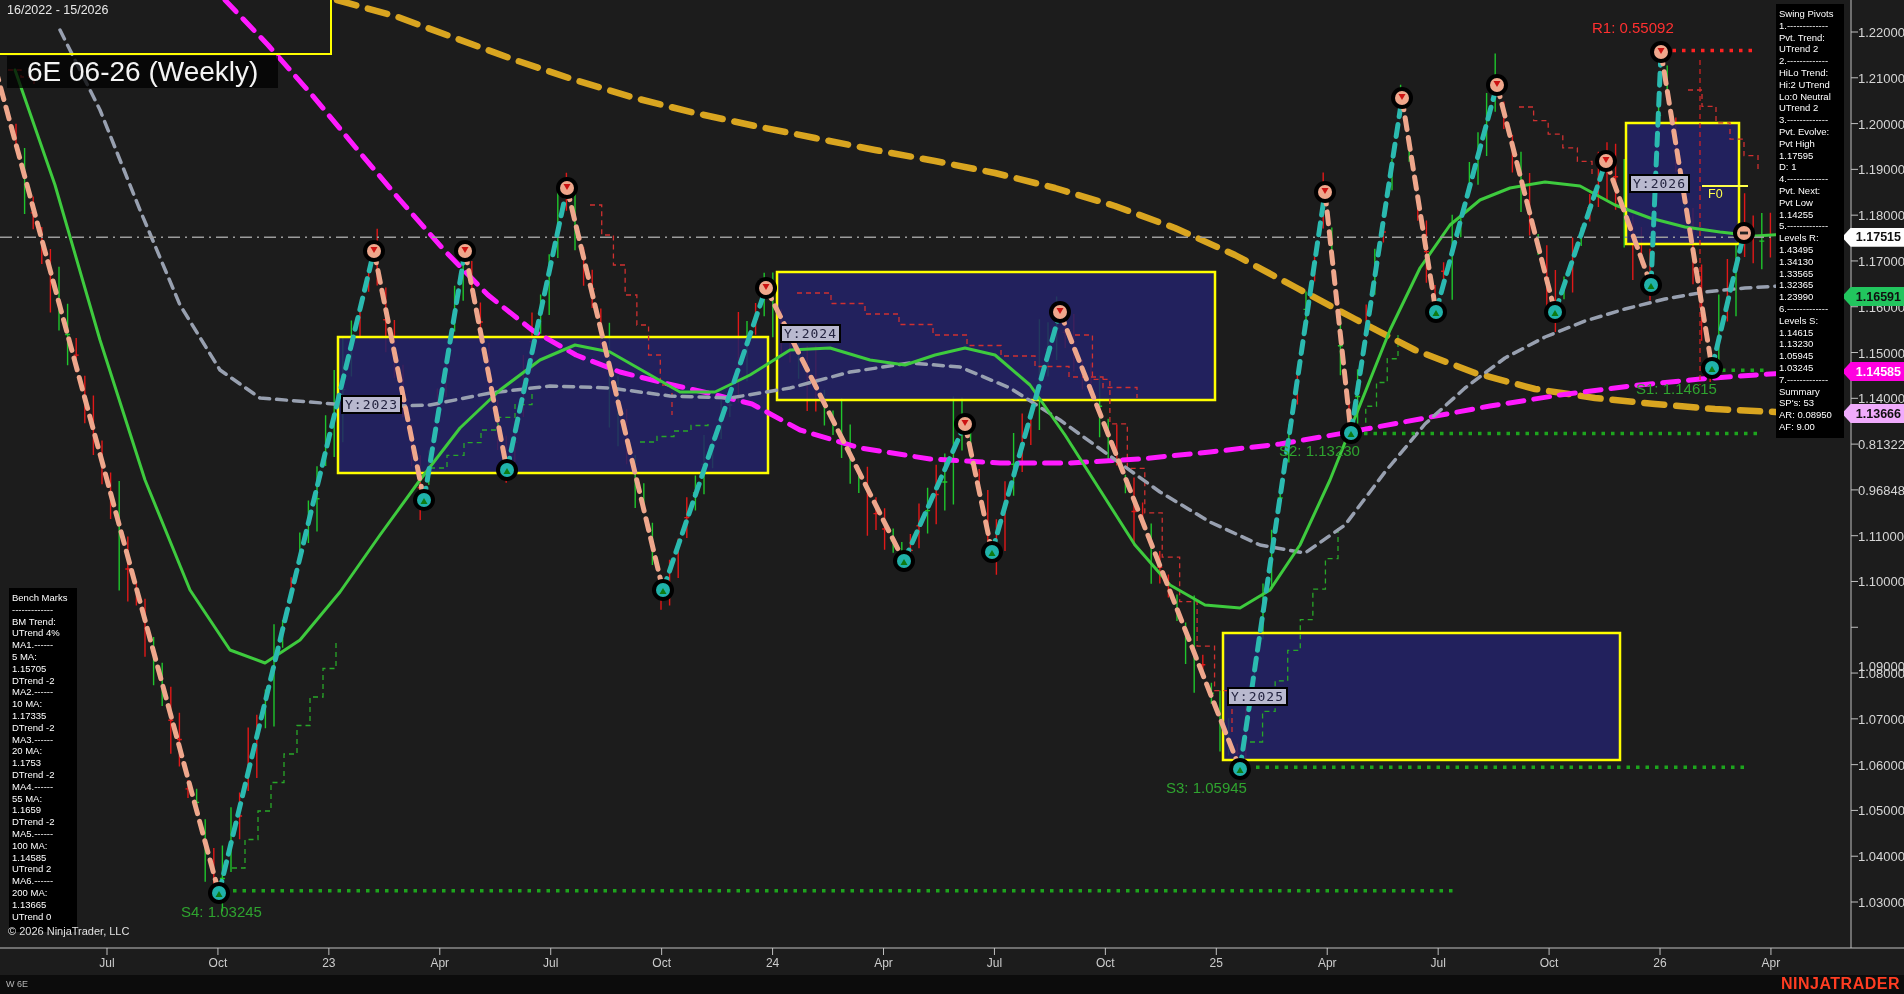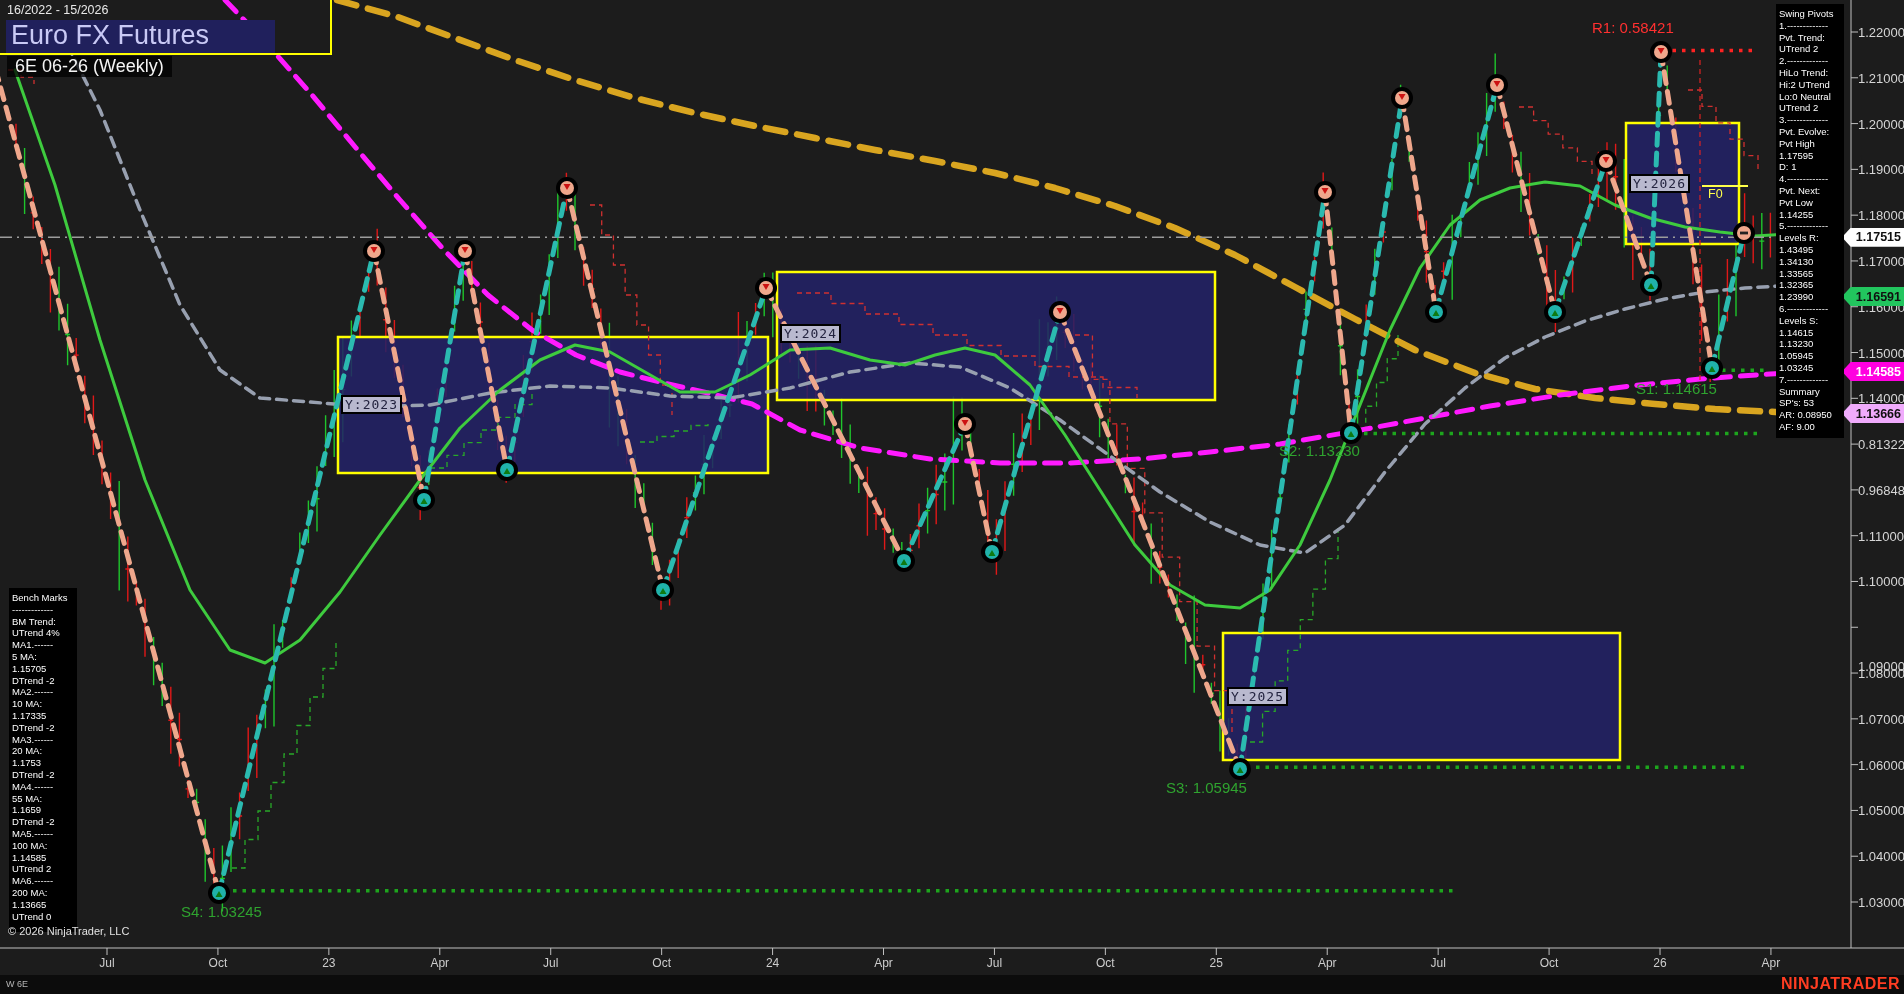--- a/index.html
+++ b/index.html
@@ -6,22 +6,22 @@
   #app{position:relative;width:1904px;height:994px;background:#1c1c1c;overflow:hidden;
        font-family:"Liberation Sans",sans-serif;}
   #chart-svg{position:absolute;left:0;top:0;}
   .panel{position:absolute;background:#000;color:#fff;font-size:9.5px;line-height:11.8px;
          padding:4px 3px;white-space:pre;z-index:30;}
   .hdr-date{position:absolute;left:7px;top:3px;font-size:12.5px;color:#e8e8e8;z-index:40;}
   .titlebox{position:absolute;left:6px;top:20px;width:264px;height:33px;background:#20205c;
             color:#c9c9f5;font-size:27px;padding-left:5px;z-index:38;}
   .title-outline{position:absolute;left:-6px;top:-6px;width:334px;height:57px;
                  border:2px solid #ffff00;z-index:39;pointer-events:none;}
-  .subtitle{position:absolute;left:7px;top:56px;font-size:18px;color:#f4f4f4;
-            background:rgba(0,0,0,.75);padding:0 8px;z-index:40;}
+  .subtitle{position:absolute;left:7px;top:56px;font-size:28px;color:#f4f4f4;
+            background:rgba(0,0,0,.75);padding:0 20px;z-index:40;}
   .ylab{position:absolute;left:1858px;font-size:13px;color:#d6d6d6;transform:translateY(-50%);z-index:20;}
   .xlab{position:absolute;top:956px;font-size:12px;color:#cdcdcd;transform:translateX(-50%);z-index:20;}
   .tag{position:absolute;left:1842px;width:62px;height:19px;z-index:25;font-size:12.5px;font-weight:bold;
        display:flex;align-items:center;justify-content:flex-end;padding-right:3px;box-sizing:border-box;
        clip-path:polygon(0 50%,14% 0,100% 0,100% 100%,14% 100%);}
   .lvl{position:absolute;font-size:15px;z-index:22;white-space:nowrap;}
   .ylbl{position:absolute;font-family:"DejaVu Sans Mono",monospace;font-size:13px;color:#23233f;
         background:#b9b9cf;border:2px solid #000;padding:0 2px;letter-spacing:1px;z-index:24;}
   .f0{position:absolute;color:#ffff4a;font-size:12.5px;font-weight:normal;z-index:24;}
   .copyright{position:absolute;left:8px;top:925px;font-size:11px;color:#e2e2e2;z-index:30;}
@@ -194,23 +194,20 @@
       <line x1="1105.3700000000001" y1="948" x2="1105.3700000000001" y2="955" stroke="#c0c0c0" stroke-width="1"></line>
       <line x1="1216.3000000000002" y1="948" x2="1216.3000000000002" y2="955" stroke="#c0c0c0" stroke-width="1"></line>
       <line x1="1327.23" y1="948" x2="1327.23" y2="955" stroke="#c0c0c0" stroke-width="1"></line>
       <line x1="1438.16" y1="948" x2="1438.16" y2="955" stroke="#c0c0c0" stroke-width="1"></line>
       <line x1="1549.0900000000001" y1="948" x2="1549.0900000000001" y2="955" stroke="#c0c0c0" stroke-width="1"></line>
       <line x1="1660.02" y1="948" x2="1660.02" y2="955" stroke="#c0c0c0" stroke-width="1"></line>
       <line x1="1770.95" y1="948" x2="1770.95" y2="955" stroke="#c0c0c0" stroke-width="1"></line>
     </svg>
 
   <div class="hdr-date">16/2022 - 15/2026</div>
-  <div class="titlebox">
-    <span>Euro FX Futures</span>
-  </div>
   <div class="title-outline"></div>
   <div class="subtitle">6E 06-26 (Weekly)</div>
 
   <div id="bench-panel" class="panel" style="left: 9px; top: 588px; width: 62px; min-height: 336px;"><div>Bench Marks</div><div>-------------</div><div>BM Trend:</div><div>UTrend 4%</div><div>MA1.------</div><div>5 MA:</div><div>1.15705</div><div>DTrend -2</div><div>MA2.------</div><div>10 MA:</div><div>1.17335</div><div>DTrend -2</div><div>MA3.------</div><div>20 MA:</div><div>1.1753</div><div>DTrend -2</div><div>MA4.------</div><div>55 MA:</div><div>1.1659</div><div>DTrend -2</div><div>MA5.------</div><div>100 MA:</div><div>1.14585</div><div>UTrend 2</div><div>MA6.------</div><div>200 MA:</div><div>1.13665</div><div>UTrend 0</div></div>
   <div id="swing-panel" class="panel" style="left: 1776px; top: 4px; width: 62px; min-height: 426px;"><div>Swing Pivots</div><div>1.-------------</div><div>Pvt. Trend:</div><div>UTrend 2</div><div>2.-------------</div><div>HiLo Trend:</div><div>Hi:2 UTrend</div><div>Lo:0 Neutral</div><div>UTrend 2</div><div>3.-------------</div><div>Pvt. Evolve:</div><div>Pvt High</div><div>1.17595</div><div>D: 1</div><div>4.-------------</div><div>Pvt. Next:</div><div>Pvt Low</div><div>1.14255</div><div>5.-------------</div><div>Levels R:</div><div>1.43495</div><div>1.34130</div><div>1.33565</div><div>1.32365</div><div>1.23990</div><div>6.-------------</div><div>Levels S:</div><div>1.14615</div><div>1.13230</div><div>1.05945</div><div>1.03245</div><div>7.-------------</div><div>Summary</div><div>SP's: 53</div><div>AR: 0.08950</div><div>AF: 9.00</div></div>
 
   <div id="price-axis">
       <div class="ylab" style="top: 32px;">1.22000</div>
       <div class="ylab" style="top: 77.79px;">1.21000</div>
       <div class="ylab" style="top: 123.58px;">1.20000</div>
@@ -248,21 +245,21 @@
       <div class="xlab" style="left: 994.44px;">Jul</div>
       <div class="xlab" style="left: 1105.37px;">Oct</div>
       <div class="xlab" style="left: 1216.3px;">25</div>
       <div class="xlab" style="left: 1327.23px;">Apr</div>
       <div class="xlab" style="left: 1438.16px;">Jul</div>
       <div class="xlab" style="left: 1549.09px;">Oct</div>
       <div class="xlab" style="left: 1660.02px;">26</div>
       <div class="xlab" style="left: 1770.95px;">Apr</div>
     </div>
   <div id="overlays">
-      <div class="lvl" style="left: 1592px; top: 18.5449px; color: rgb(255, 48, 48);">R1: 0.58421</div>
+      <div class="lvl" style="left: 1592px; top: 18.5449px; color: rgb(255, 48, 48);">R1: 0.55092</div>
       <div class="lvl" style="left: 1636px; top: 380.159px; color: rgb(47, 163, 47);">S1: 1.14615</div>
       <div class="lvl" style="left: 1279px; top: 441.578px; color: rgb(47, 163, 47);">S2: 1.13230</div>
       <div class="lvl" style="left: 1166px; top: 779.158px; color: rgb(47, 163, 47);">S3: 1.05945</div>
       <div class="lvl" style="left: 181px; top: 902.791px; color: rgb(47, 163, 47);">S4: 1.03245</div>
       <div class="ylbl" style="left: 341px; top: 395px;">Y:2023</div>
       <div class="ylbl" style="left: 780px; top: 324px;">Y:2024</div>
       <div class="ylbl" style="left: 1227px; top: 687px;">Y:2025</div>
       <div class="ylbl" style="left: 1629px; top: 174px;">Y:2026</div>
       <div class="f0" style="left: 1708px; top: 187px;">F0</div>
     </div>

